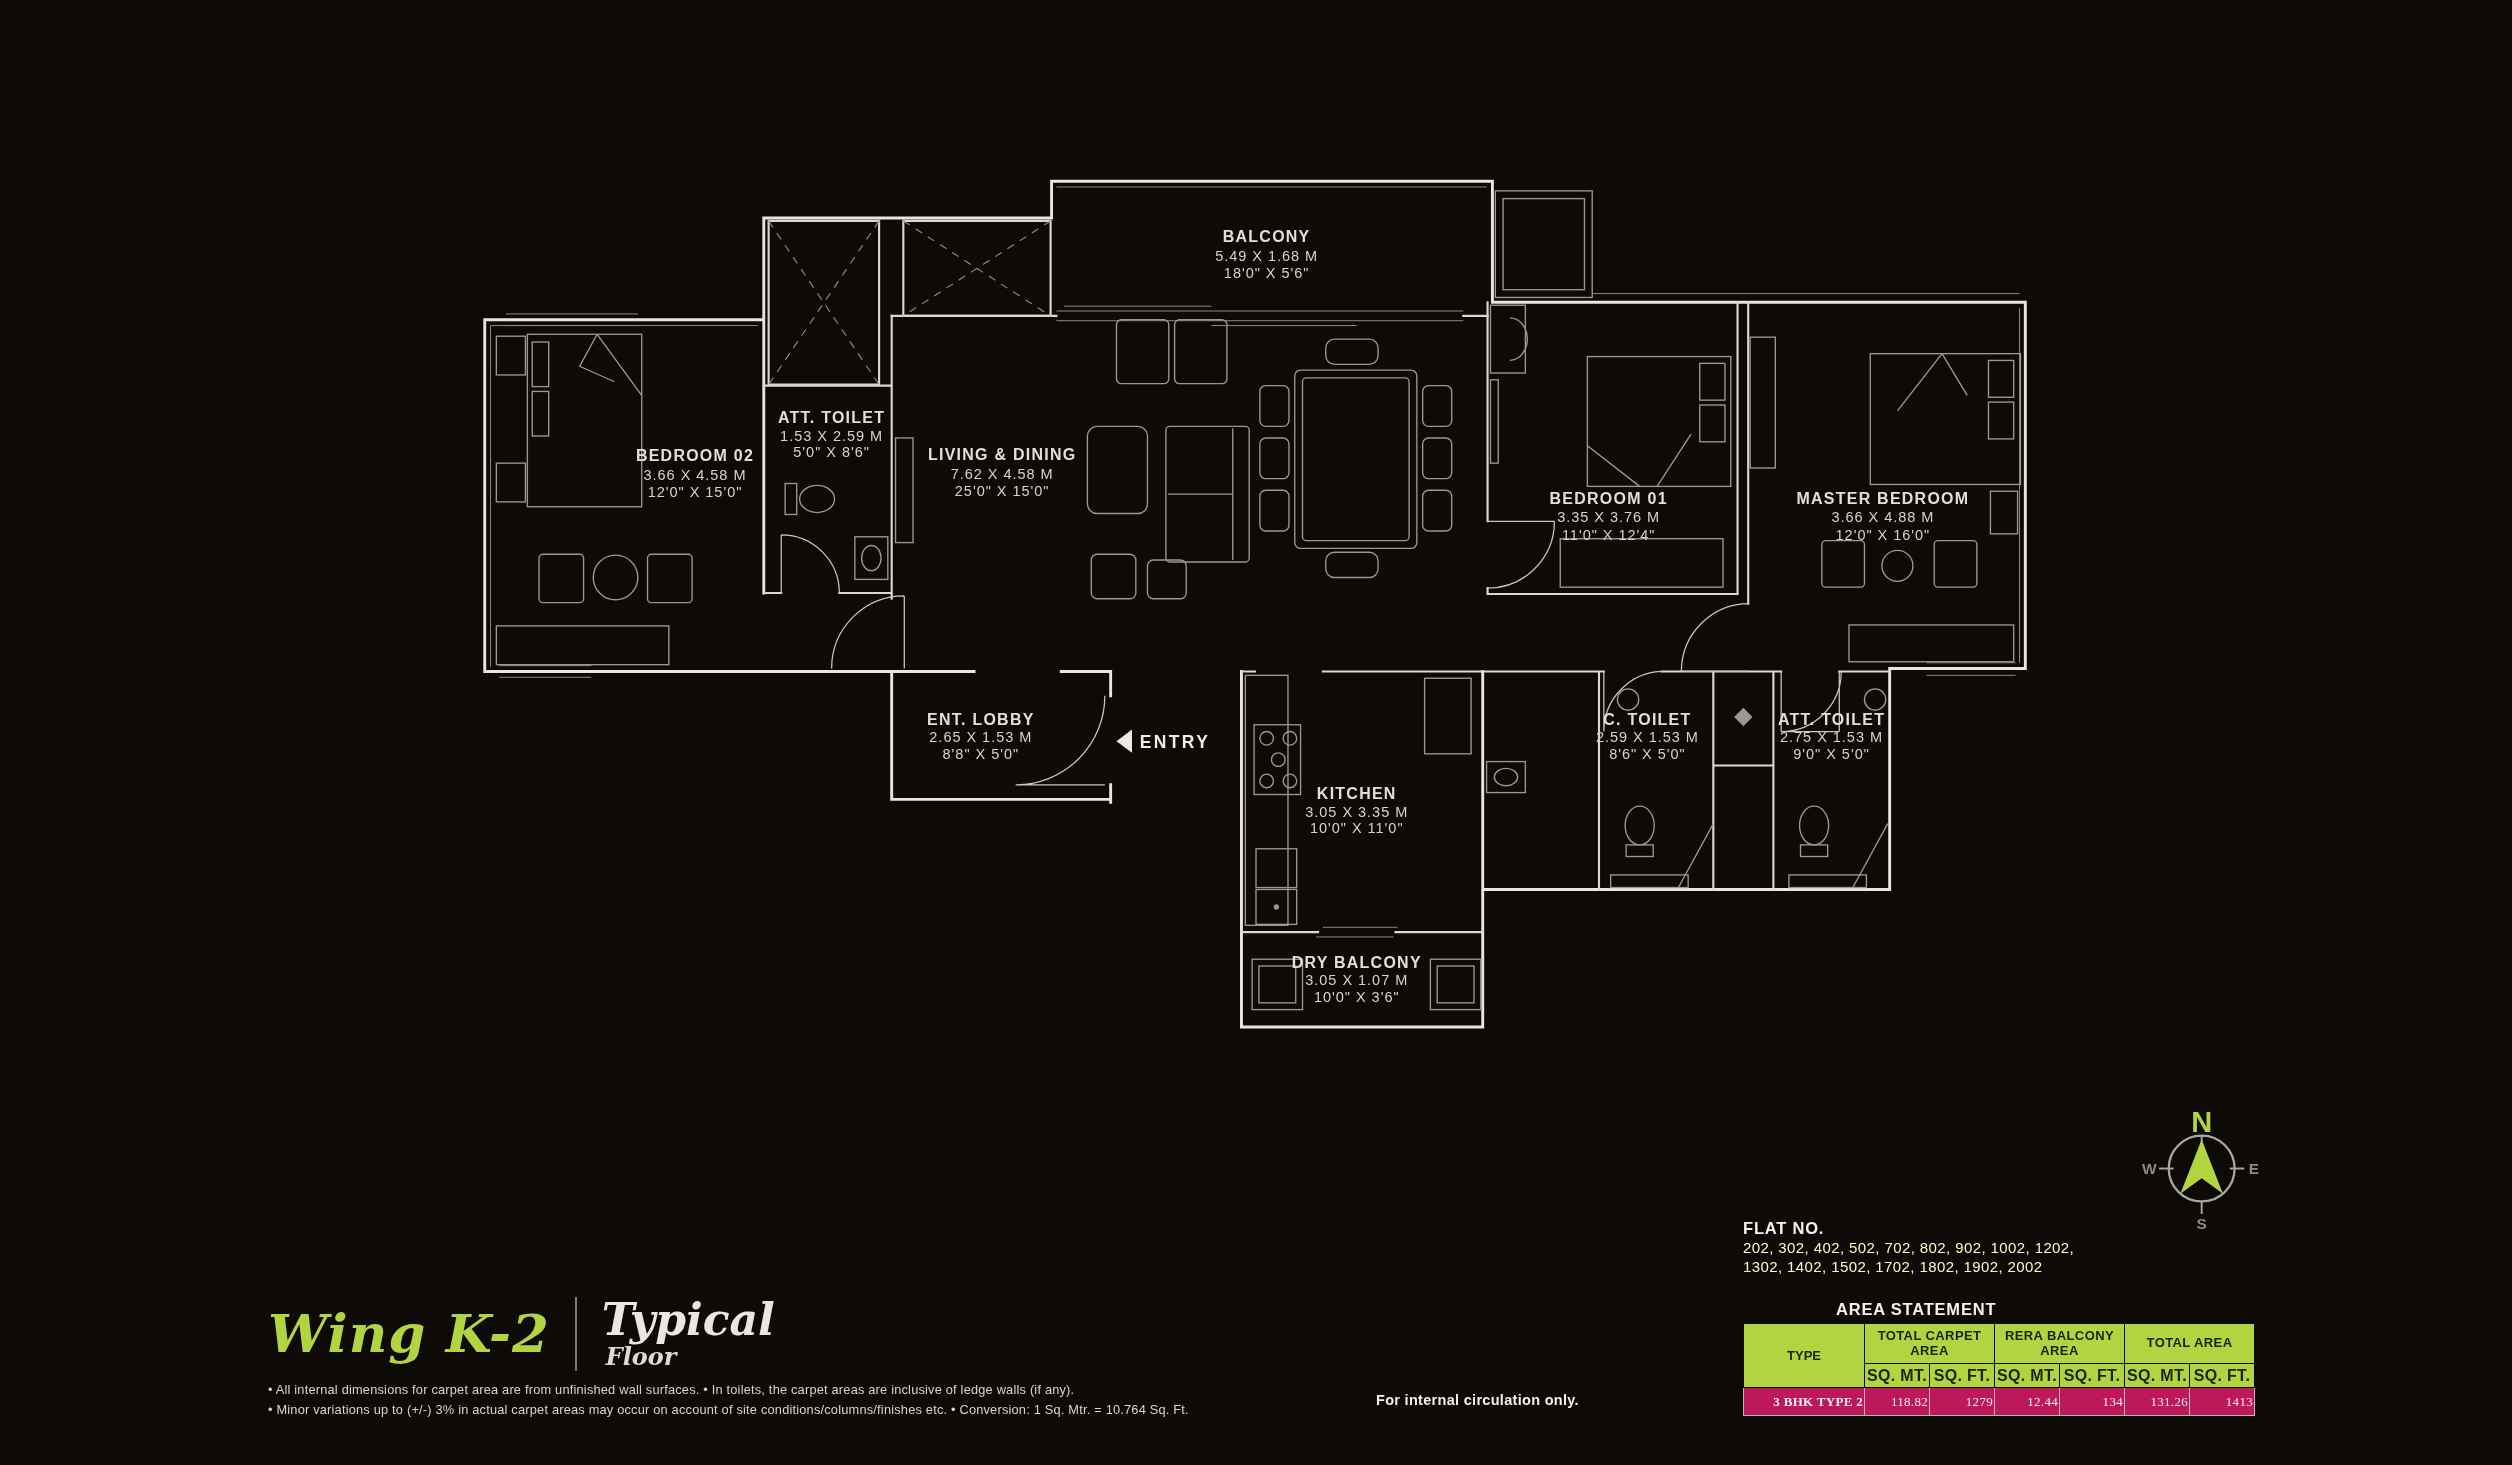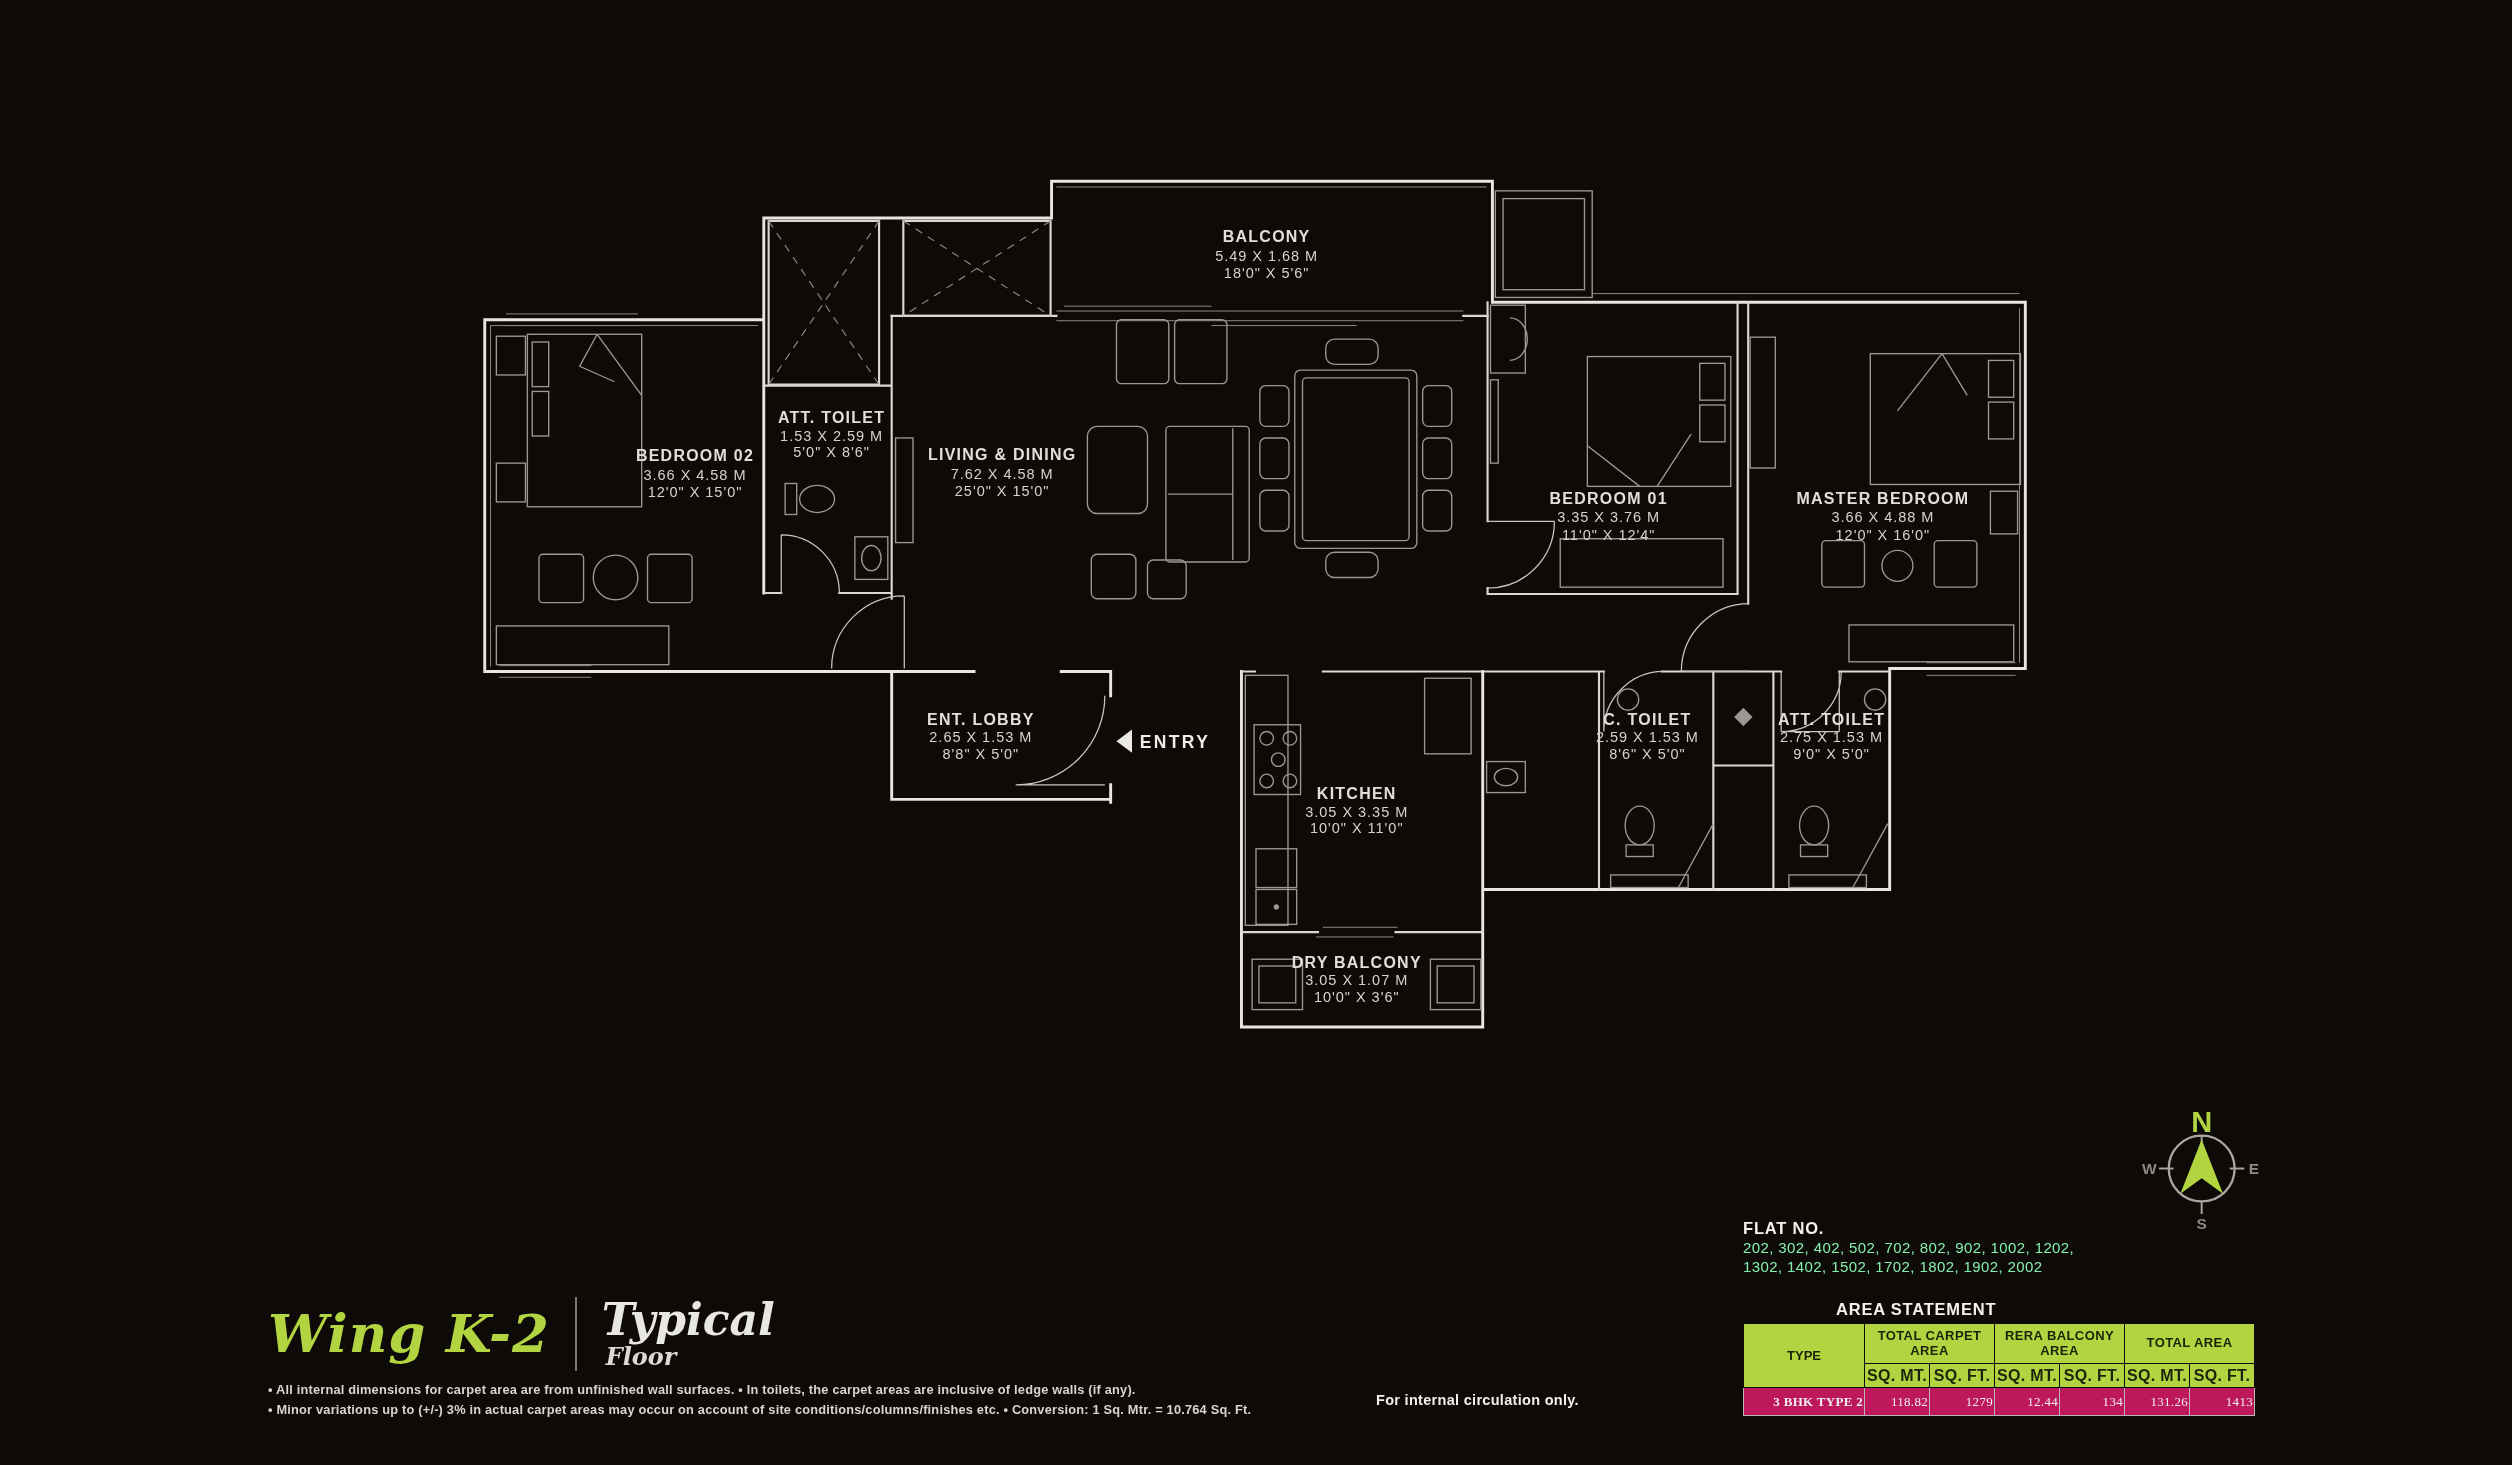--- a/index.html
+++ b/index.html
@@ -24,28 +24,28 @@
   .title-block{position:absolute;left:268px;top:1295px;display:flex;align-items:center;}
   .wing-title{font-family:"DejaVu Serif",serif;font-style:italic;font-weight:700;
               font-size:53px;line-height:70px;letter-spacing:1px;}
   .title-divider{width:1.9px;height:74px;background:#7c7975;margin:1.9px 25px 0 25px;}
   .floor-col{display:flex;flex-direction:column;}
   .floor-type{font-family:"DejaVu Serif",serif;font-style:italic;font-weight:700;
               font-size:44px;line-height:47px;color:#e9e7e4;}
   .floor-word{font-family:"DejaVu Serif",serif;font-style:italic;font-weight:600;
               font-size:24px;line-height:27px;color:#dcdad6;margin-left:3.9px;}
   .notes{position:absolute;left:268px;top:1380px;font-size:12.8px;line-height:20.4px;
-         color:#d8d5d1;letter-spacing:0.2px;white-space:nowrap;font-weight:bold;}
+         color:#d8d5d1;letter-spacing:0.2px;white-space:nowrap;}
   .circ-note{position:absolute;left:1376px;top:1392px;font-size:14.5px;font-weight:700;
              color:#f1f0ee;letter-spacing:0.3px;}
 
   
   .flat-block{position:absolute;left:1743px;top:1219px;}
   .flat-title{font-size:16.5px;font-weight:700;color:#f3f2f0;letter-spacing:0.8px;}
-  .flat-line{font-size:15px;color:#86efac;line-height:19.4px;letter-spacing:0.4px;}
+  .flat-line{font-size:15px;color:#fef9c3;line-height:19.4px;letter-spacing:0.4px;}
   .flat-line:first-of-type{margin-top:5.8px;}
   .area-title{position:absolute;left:1836px;top:1300px;font-size:16.5px;font-weight:700;
               color:#f3f2f0;letter-spacing:0.8px;}
   .area-table{position:absolute;left:1743px;top:1323px;border-collapse:collapse;}
   .area-table th{background:#b2d440;color:#1b2308;font-weight:700;border:1.9px solid #0d0a08;
                  text-align:center;vertical-align:middle;}
   .g-head{font-size:13px;line-height:14.5px;letter-spacing:0.4px;height:37px;}
   .s-head{font-size:16px;height:21.3px;letter-spacing:0.3px;}
   .type-head{width:118px;font-size:13px;}
   .val-col{width:62px;}

